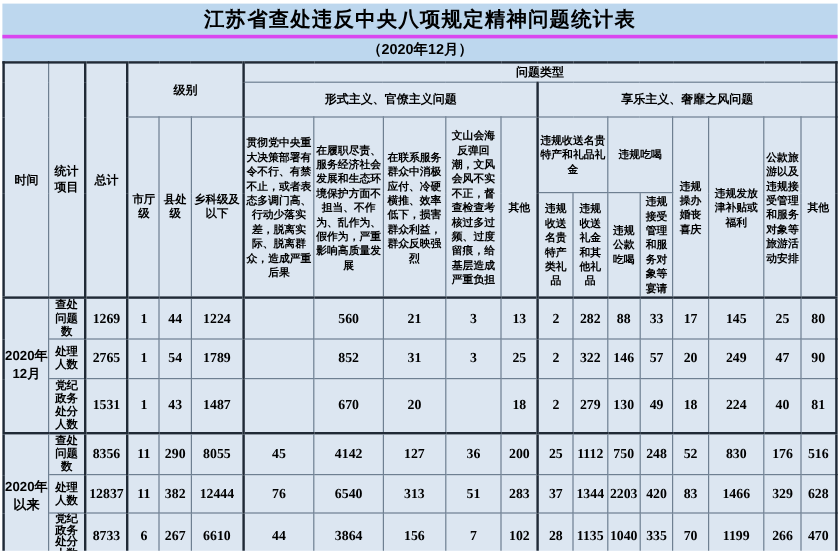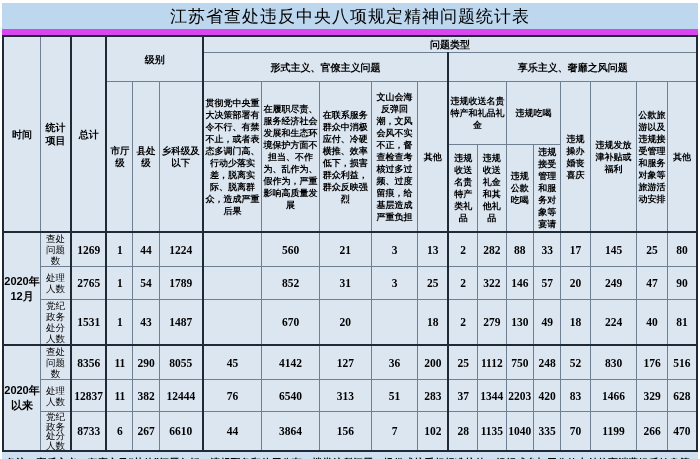--- a/index.html
+++ b/index.html
@@ -7,23 +7,23 @@
     width:700px; height:459px; overflow:hidden;
     background:#ffffff; color:#000;
     font-family:"Liberation Sans", sans-serif;
     position:relative;
   }
   .sheet { position:absolute; left:2px; top:3px; width:696px; }
 
   
   .title-band { background:#bdd7ee; text-align:center; }
   .main-title {
-    font-size:17px; font-weight:normal; letter-spacing:1px;
+    font-size:17px; font-weight:bold; letter-spacing:1px;
     height:26px; line-height:28px;
-    border-bottom:6px solid #d946ef;
+    border-bottom:3px solid #d946ef;
   }
   .sub-title { font-size:12px; font-weight:bold; height:19px; line-height:19px; }
 
   
   table.stats {
     border-collapse:collapse; table-layout:fixed;
     width:696px; background:#dce6f1;
     border:2px solid #202a36;
   }
   th, td {
@@ -33,39 +33,40 @@
     word-break:break-all;
   }
   th { font-size:9px; font-weight:bold; line-height:12px; padding:1px; }
   th.grp { font-size:10px; line-height:13px; }
   th.lvl { font-size:9.5px; }
   td.v {
     font-family:"Liberation Serif", serif;
     font-size:11.5px; font-weight:bold;
   }
   td.timeCell { font-size:11px; font-weight:bold; line-height:15px;margin-left:26px; }
-  td.itemCell { font-size:9.5px; font-weight:normal; line-height:11px; padding:0 1px; }
+  td.itemCell { font-size:9.5px; font-weight:bold; line-height:11px; padding:0 1px; }
   .tL { border-left:2px solid #202a36 !important; }
   tr.tT td, tr.tT th { border-top:2px solid #202a36 !important; }
 
   
   .note-band {
     background:#cfe1f0;
     font-size:10px; font-weight:bold; line-height:15px;
     padding:3px 4px 0 4px; height:32px;
     letter-spacing:0.2px;
   }
 </style>
 </head>
 <body>
 
 <div class="sheet">
 
   <div class="title-band">
     <div class="main-title">江苏省查处违反中央八项规定精神问题统计表</div>
+    <div class="sub-title">（2020年12月）</div>
   </div>
 
   <table class="stats">
     <colgroup>
       <col style="width:37px">
         <col style="width:30px">
         <col style="width:35px">
       <col style="width:26px">
         <col style="width:26px">
         <col style="width:43px">

